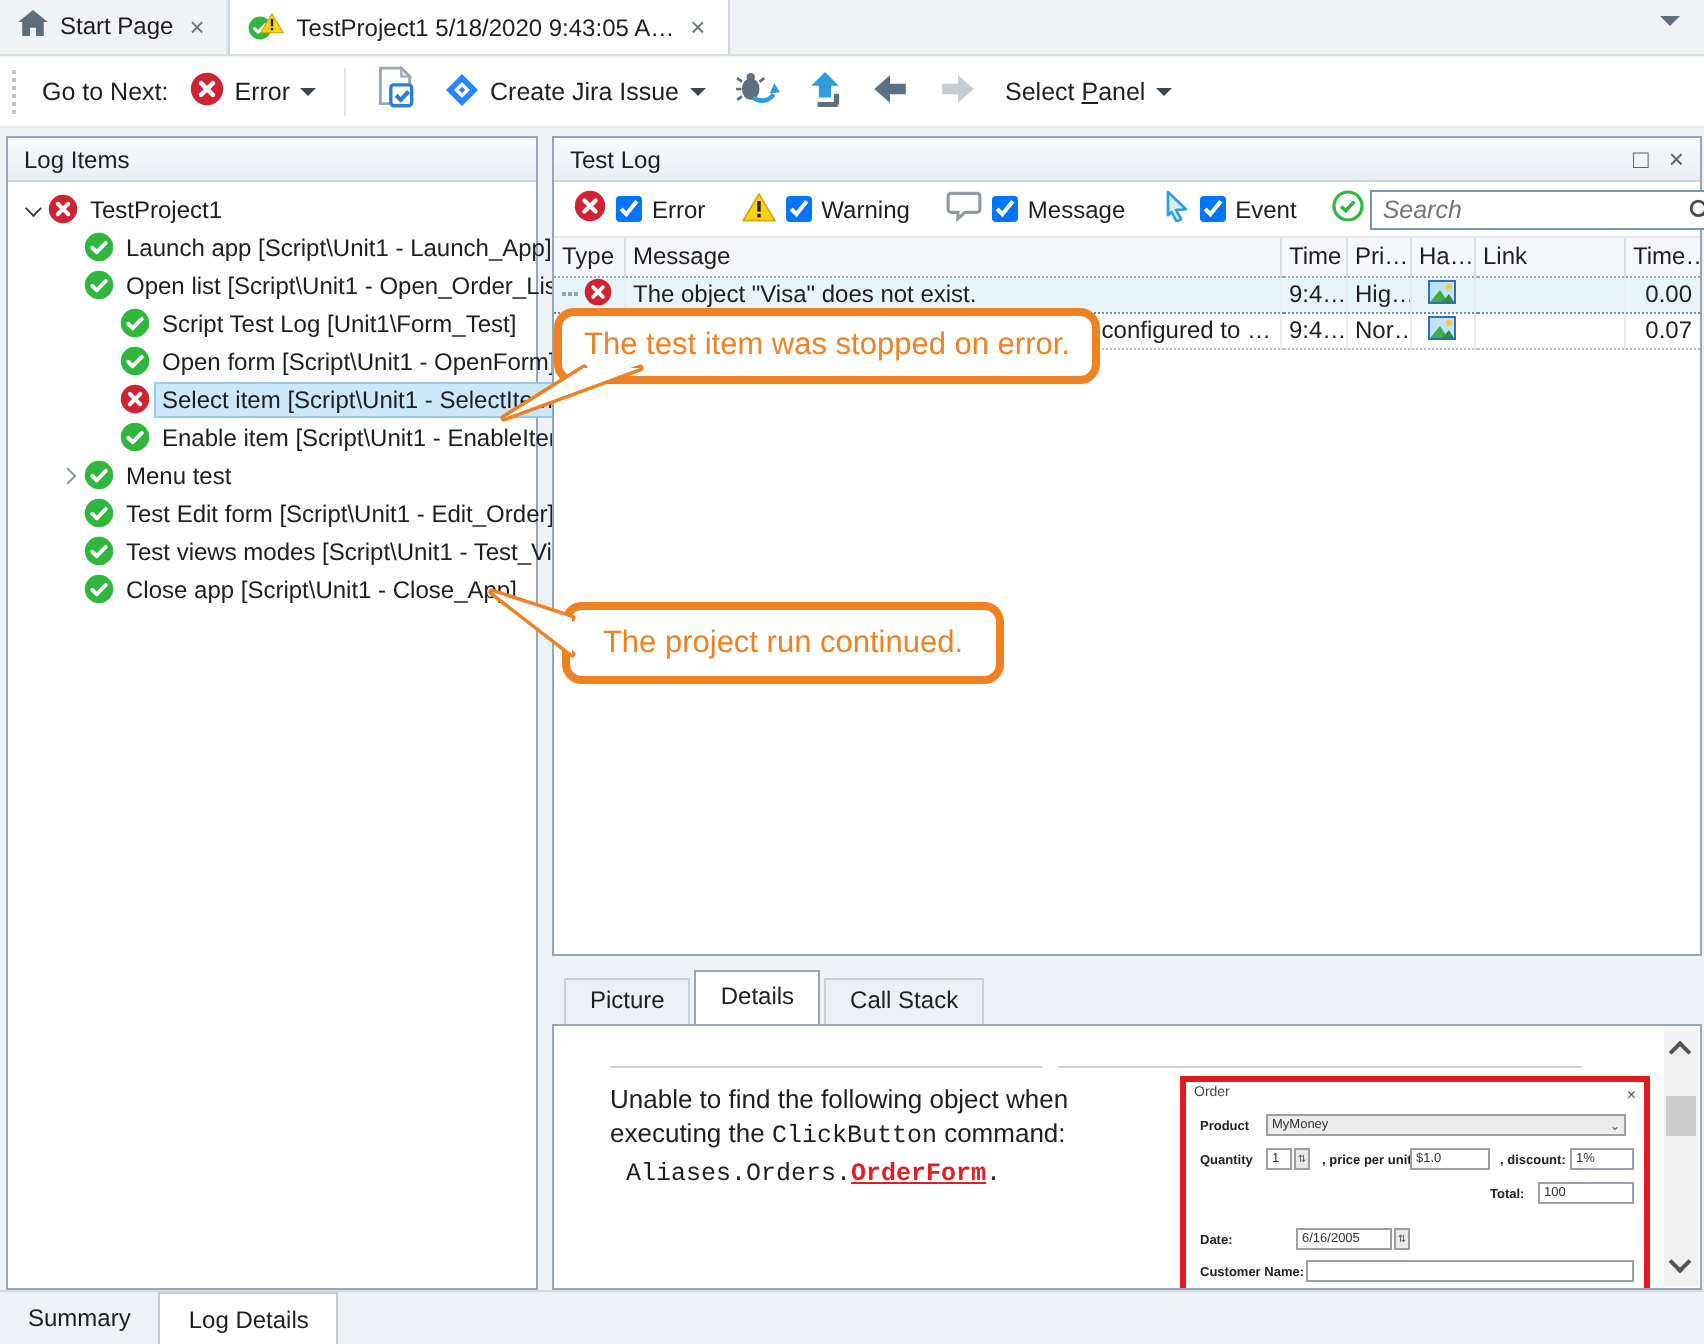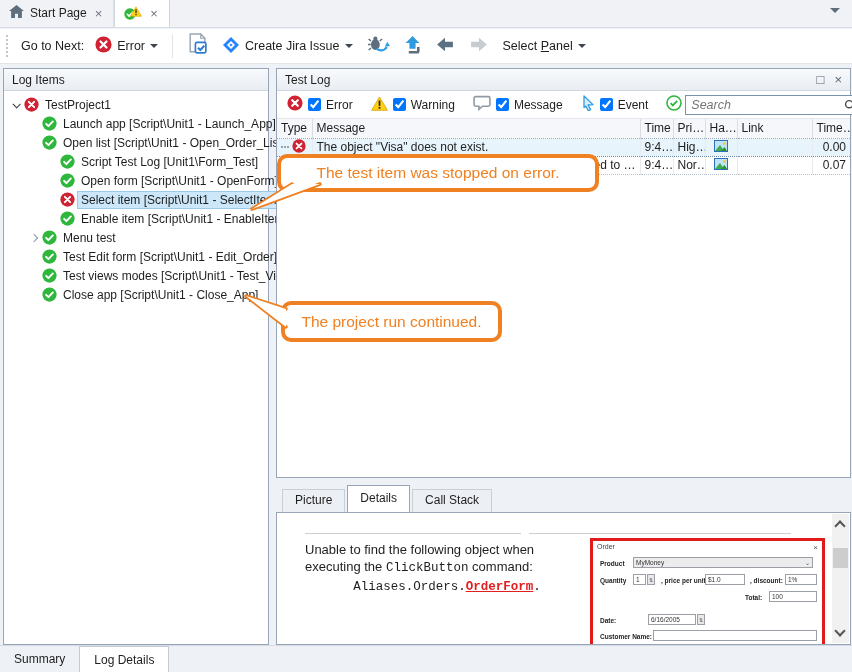--- a/index.html
+++ b/index.html
@@ -71,36 +71,36 @@
     border-bottom:1px dotted #b6c1cc; white-space:nowrap; overflow:hidden; }
   tr.row-sel td { background:#e7f4fc; border-top:1px dotted #6a8aa5; border-bottom:1px dotted #6a8aa5; }
   td.num { text-align:right; } td.msg-frag { text-align:right; }
   .type-cell { display:flex; align-items:center; gap:2px; }
   .lead-dots { width:8px; border-bottom:2px dotted #9aa3ac; margin-right:1px; }
 
   
   .callout { position:absolute; background:#fff; border:4px solid #ef8122; border-radius:10px;
     color:#ef8122; font-size:15.5px; display:flex; align-items:center; justify-content:center;
     z-index:50; }
-  #callout1 { left:277px; top:154px; width:322px; height:38px; }
+  #callout1 { left:277px; top:154px; width:273px; height:38px; }
   #callout2 { left:281px; top:301px; width:221px; height:41px; }
   svg.tail { position:absolute; z-index:51; }
 
   
   .dtabs { position:absolute; left:276px; top:486px; width:575px; height:26px; display:flex;
     align-items:flex-end; gap:2px; padding-left:6px; }
   .dtab { height:23px; padding:3px 12px 0; background:#eceff3; border:1px solid #c8cfd7;
     border-bottom:none; font-size:12px; }
   .dtab.active { background:#fff; height:27px; border-color:#97a5b7; position:relative; z-index:3; padding-top:5px; }
 
   .details-content { position:absolute; inset:0; overflow:hidden; background:#fff; }
   .hrline { position:absolute; height:1px; background:#cfcfcf; }
   .dtext { position:absolute; left:28px; top:28px; width:262px; font-size:13px; line-height:17px; }
   .mono { font-family:"Liberation Mono", monospace; font-size:12.5px; }
-  .codeline { margin-left:22px; margin-top:2px;text-align:center; }
+  .codeline { margin-left:8px; margin-top:2px; }
   a.redlink { color:#e02020; font-weight:bold; text-decoration:underline; cursor:pointer; }
 
   
   .vscroll { position:absolute; right:1px; top:1px; bottom:1px; width:17px; background:#f1f1f1; }
   .sb-chev { position:absolute; left:4px; width:8px; height:8px;
     border-right:2px solid #555; border-bottom:2px solid #555; }
   .sb-up { top:8px; transform:rotate(-135deg); }
   .sb-down { bottom:8px; transform:rotate(45deg); }
   .sb-thumb { position:absolute; left:1px; width:15px; top:34px; height:20px; background:#cdcdcd; }
 
@@ -140,20 +140,21 @@
       <svg style="position:absolute;left:0;top:2px" width="12" height="12" viewBox="0 0 16 16">
           <circle cx="8" cy="8" r="7.6" fill="#2fb63c"></circle>
           <path d="M4.4 8.4l2.4 2.4 4.8-5" stroke="#fff" stroke-width="2.1" fill="none" stroke-linecap="round" stroke-linejoin="round"></path>
         </svg>
       <svg style="position:absolute;left:6px;top:0" width="12" height="11" viewBox="0 0 16 14">
           <path d="M8 .8L15.4 13.4H.6z" fill="#ffd117" stroke="#d9a800" stroke-width=".8"></path>
           <rect x="7.2" y="4.2" width="1.6" height="5" fill="#222"></rect>
           <rect x="7.2" y="10.2" width="1.6" height="1.7" fill="#222"></rect>
         </svg>
     </span>
+    <span>TestProject1 5/18/2020 9:43:05 A…</span>
     <span class="tab-close">×</span>
   </div>
   <span class="tabbar-caret"></span>
 </div>
 
 <div class="toolbar">
   <span class="grip"></span>
   <span class="tb-label">Go to Next:</span>
   <div class="tb-item">
     <span>

